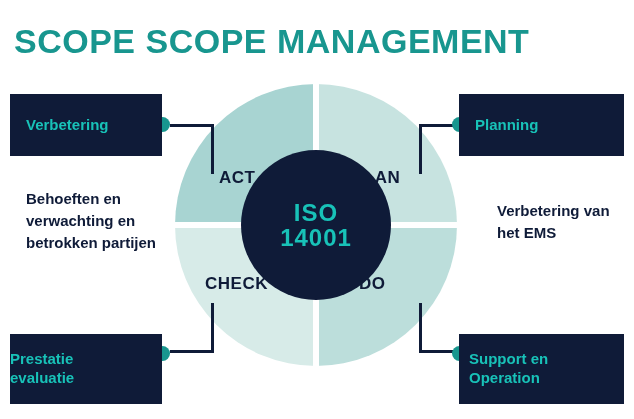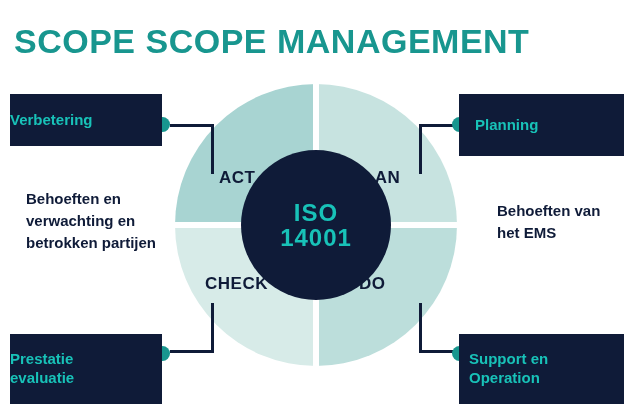--- a/index.html
+++ b/index.html
@@ -130,21 +130,22 @@
     background: #0f1b38;
     color: #18c2b8;
     font-size: 15px;
     font-weight: bold;
     display: flex;
     align-items: center;
     box-sizing: border-box;
   }
   .box span { display: block; line-height: 1.25; }
   .box-verbetering {
-    left: 10px;  top: 94px;  width: 152px; height: 52px;
+    left: 10px;  top: 94px;  width: 152px; height: 62px;
+    padding-left: 16px;
   }
   .box-planning {
     left: 459px; top: 94px;  width: 165px; height: 62px;
     padding-left: 16px;
   }
   .box-prestatie {
     left: 10px;  top: 334px; width: 152px; height: 70px;
   }
   .box-support {
     left: 459px; top: 334px; width: 165px; height: 70px;
@@ -241,15 +242,15 @@
     </div>
   </div>
   <div class="box box-support">
     <div>
       <span>Support en</span>
       <span>Operation</span>
     </div>
   </div>
 
   <div class="side-text side-left">Behoeften en verwachting en betrokken partijen</div>
-  <div class="side-text side-right">Behoeften van het EMS</div>
+  <div class="side-text side-right">Verbetering van het EMS</div>
 
 </div>
 
 </body></html>

